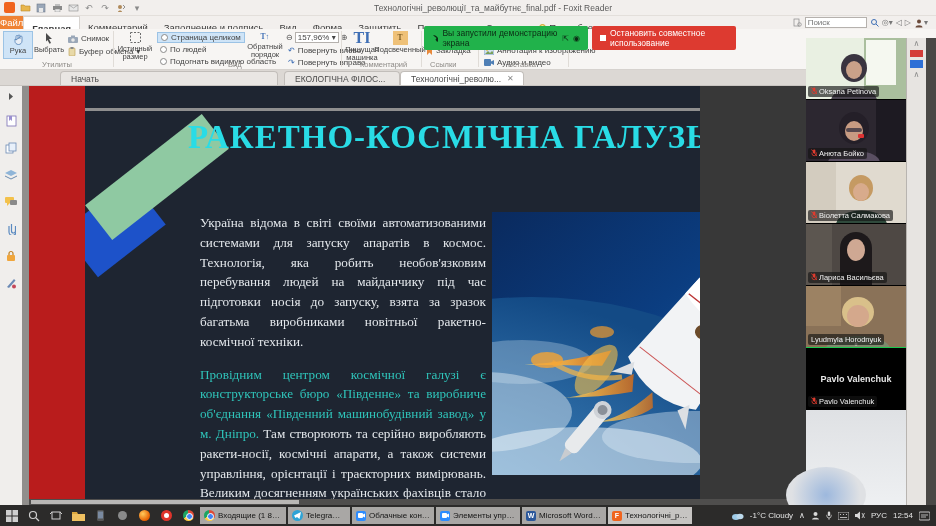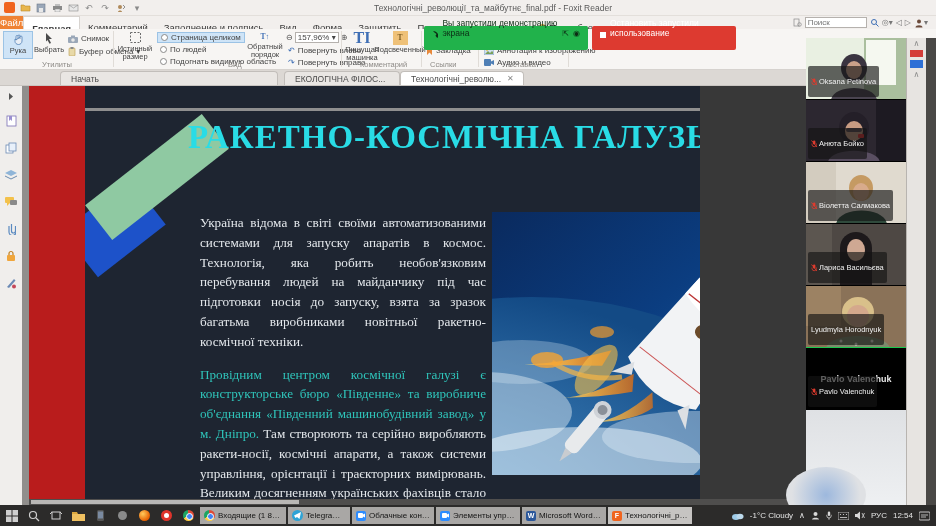--- a/index.html
+++ b/index.html
@@ -32,21 +32,21 @@
   .bigbtn.hl{background:#cfe4f7;border:1px solid #9cc3e5}
   .smallitem{position:absolute;height:11px;display:flex;align-items:center;gap:3px;font-size:8px;color:#444;white-space:nowrap}
   .radio{width:7px;height:7px;border:1px solid #8a8a8a;border-radius:50%;background:#fff;flex:0 0 auto}
   .smallitem.hl{background:#cfe4f7;border:1px solid #9cc3e5}
   .zoombox{display:flex;align-items:center;gap:2px;font-size:8px;color:#444}
   .zoomfield{width:44px;height:11px;border:1px solid #b5b1ad;background:#fff;display:flex;align-items:center;justify-content:space-between;padding:0 2px}
   .tglyph{font-family:"Liberation Serif",serif;font-weight:bold;color:#3f6fb5}
   .hlT{width:15px;height:14px;background:#efc178;display:flex;align-items:center;justify-content:center;font-family:"Liberation Serif",serif;font-weight:bold;color:#7a5a22}
 
   
-  .banner{position:absolute;top:26px;height:14px;display:flex;align-items:flex-end;gap:4px;font-size:8.5px;padding:12px 8px;z-index:30;border-radius:2px}
+  .banner{position:absolute;top:26px;height:14px;display:flex;align-items:center;gap:4px;font-size:8.5px;padding:12px 8px;z-index:30;border-radius:2px}
   .banner.green{left:424px;width:164px;background:#21b24b;color:#0c2b14;justify-content:center}
   .banner.red{left:592px;width:144px;background:#dd3a30;color:#fff}
   .stop-sq{width:6px;height:6px;background:#fff;flex:0 0 auto}
   .pin{font-size:8px;color:#0c2b14}
 
   
   .doctabs{left:0;top:70px;width:936px;height:16px;background:#dcd8d4;border-bottom:1px solid #c9c5c1;display:flex;align-items:flex-end}
   .dtab{height:14px;display:flex;align-items:center;padding:0 10px;font-size:8.5px;color:#4a4a4a;border:1px solid #c2beba;border-bottom:none;border-radius:4px 4px 0 0;background:#e9e6e3;white-space:nowrap}
   .dtab.t1{margin-left:60px;width:218px}
   .dtab.t2{margin-left:6px;width:116px}
@@ -69,21 +69,21 @@
   .slide-col{position:absolute;left:115px;top:102px;width:286px;font-family:"Liberation Serif",serif;font-size:13.2px;line-height:1.5;color:#e4e8ec;text-align:justify}
   .slide-col p+p{margin-top:13px}
   .teal{color:#2fc4ba}
   .slide-img{position:absolute;left:407px;top:101px;width:300px;height:263px;background:#04102c}
 
   
   .videopanel{left:806px;top:38px;width:130px;height:467px;background:#111;z-index:40}
   .tiles{position:absolute;left:0;top:0;width:100px}
   .tile{position:relative;width:100px;height:62px;overflow:hidden;background:#222;border-bottom:1px solid #000}
   .tile svg.scene{position:absolute;left:0;top:0}
-  .nlabel{position:absolute;left:2px;bottom:2px;display:flex;align-items:flex-end;gap:2px;background:rgba(20,20,20,.65);border-radius:2px;padding:11px 3px;color:#f0f0f0;font-size:7.5px;white-space:nowrap;max-width:94px;overflow:hidden}
+  .nlabel{position:absolute;left:2px;bottom:2px;display:flex;align-items:flex-start;gap:2px;background:rgba(20,20,20,.65);border-radius:2px;padding:1px 3px;color:#f0f0f0;font-size:7.5px;white-space:nowrap;max-width:94px;overflow:hidden}
   .tile.speaking{outline:2px solid #19c84f;outline-offset:-2px}
   .tile.novideo{background:#000;display:flex;align-items:center;justify-content:center}
   .novideo .bigname{color:#e8e8e8;font-weight:bold;font-size:9px}
   .scrollstrip{position:absolute;left:100px;top:0;width:20px;height:467px;background:#e7e4e1;border-left:1px solid #b8b4b0;display:flex;flex-direction:column;align-items:center;padding-top:2px;gap:3px}
   .chev{color:#8a8a8a;font-size:8px;line-height:7px}
   .markr{width:13px;height:7px;background:#d43c38}
   .markb{width:13px;height:8px;background:#2d6fd6}
   .sliver{position:absolute;left:120px;top:0;width:10px;height:467px;background:#4a4846}
   .belowtiles{position:absolute;left:0;top:372px;width:100px;height:95px;background:linear-gradient(180deg,#dfe1e4,#eef0f2)}
   .belowtiles .blueblob{position:absolute;left:-20px;bottom:-18px;width:80px;height:56px;border-radius:50%;background:radial-gradient(circle,#9db8dd,#dfe1e4 70%)}
@@ -307,21 +307,21 @@
 <div class="banner green">
   <svg width="8" height="8">
       <path d="M1 1c3 0 6 3 6 6l-2 .8-1.5-2L4.5 4l-2-1.5z" fill="#0c2b14"></path>
     </svg>
   <span>Вы запустили демонстрацию экрана</span>
   <span class="pin">⇱</span>
   <span class="pin">◉</span>
 </div>
 <div class="banner red">
   <span class="stop-sq"></span>
-  <span>Остановить запустили использование</span>
+  <span>Остановить совместное использование</span>
 </div>
 
 <div class="abs doctabs">
   <div class="dtab t1">Начать</div>
   <div class="dtab t2">ЕКОЛОГІЧНА ФІЛОС...</div>
   <div class="dtab active">
       <span>Технологічні_револю...</span>
       <span class="x">✕</span>
     </div>
 </div>

